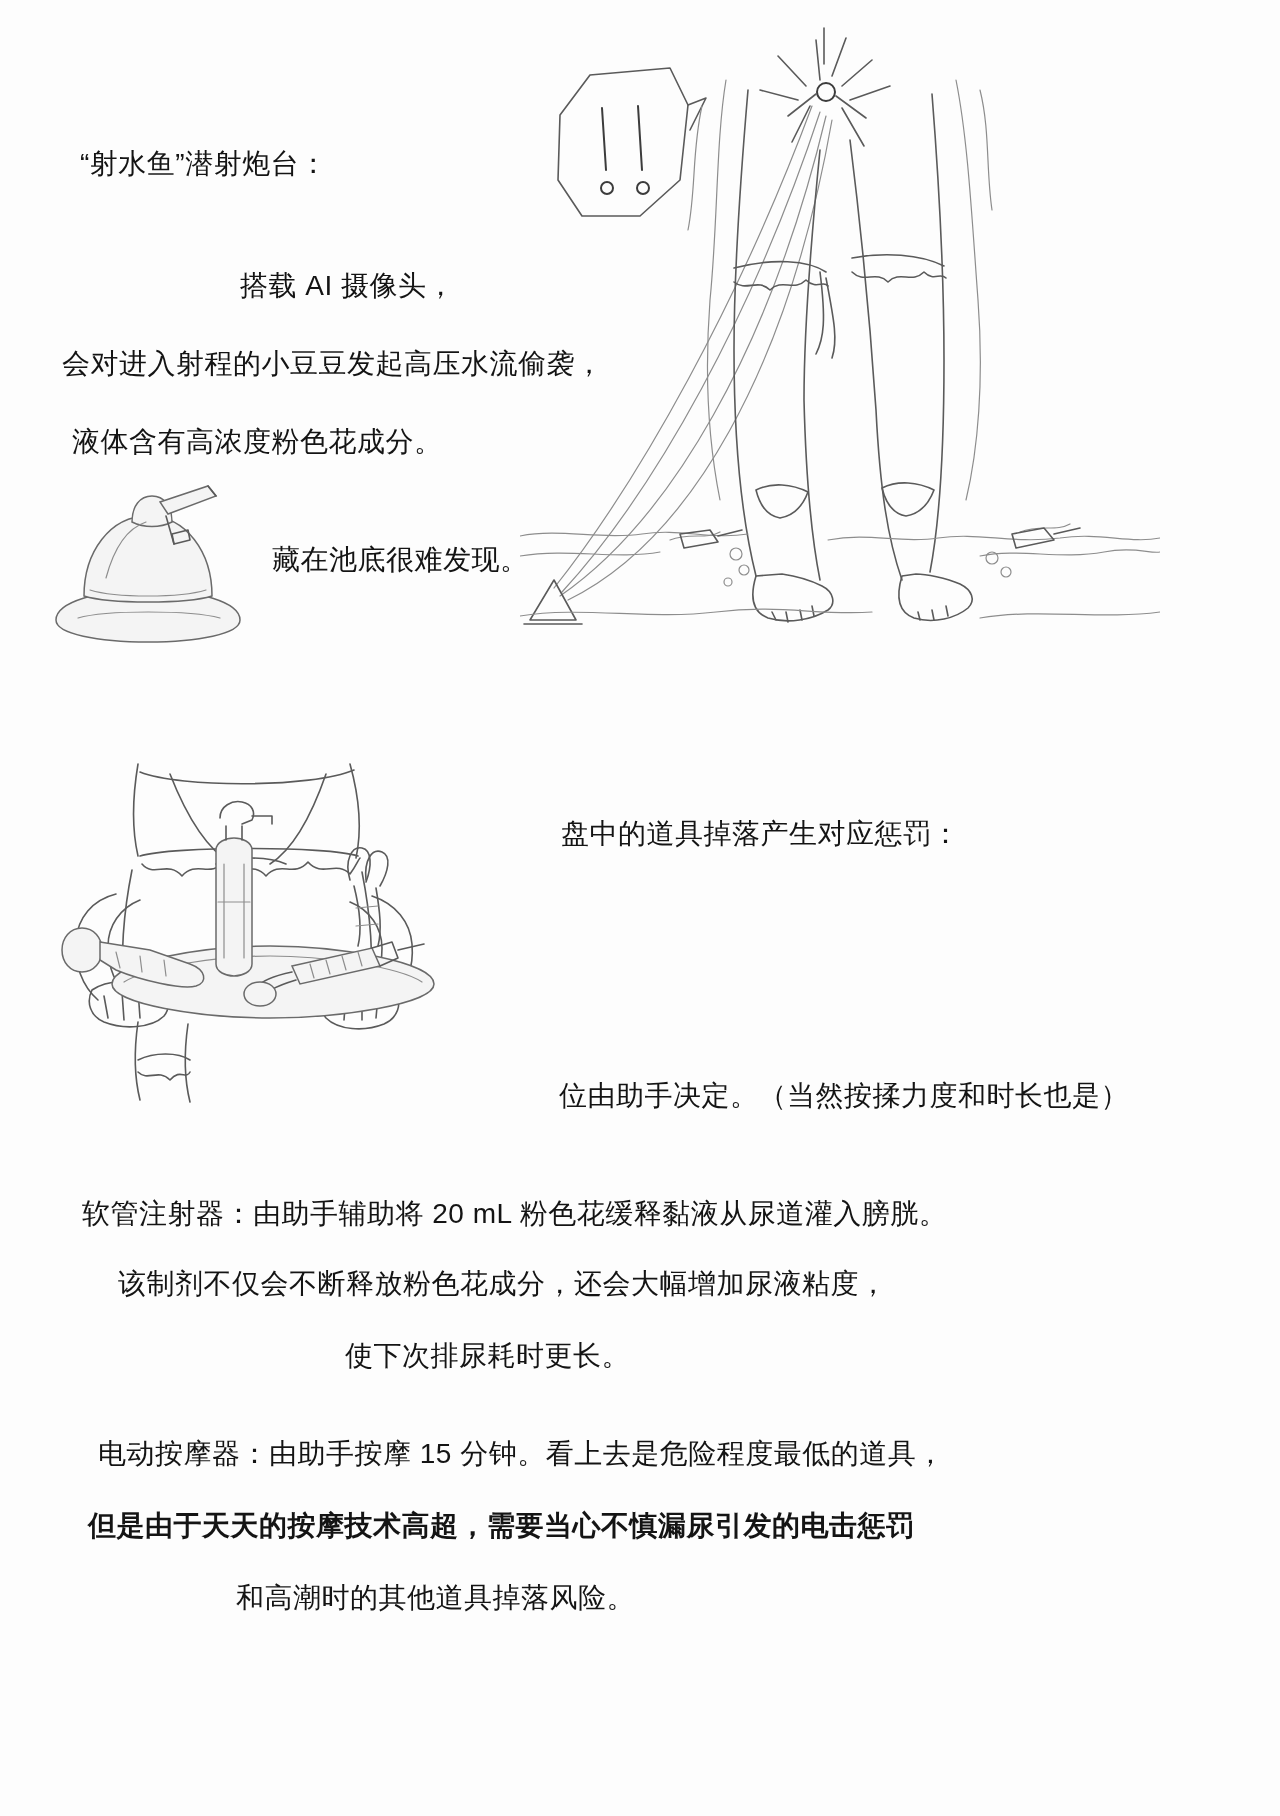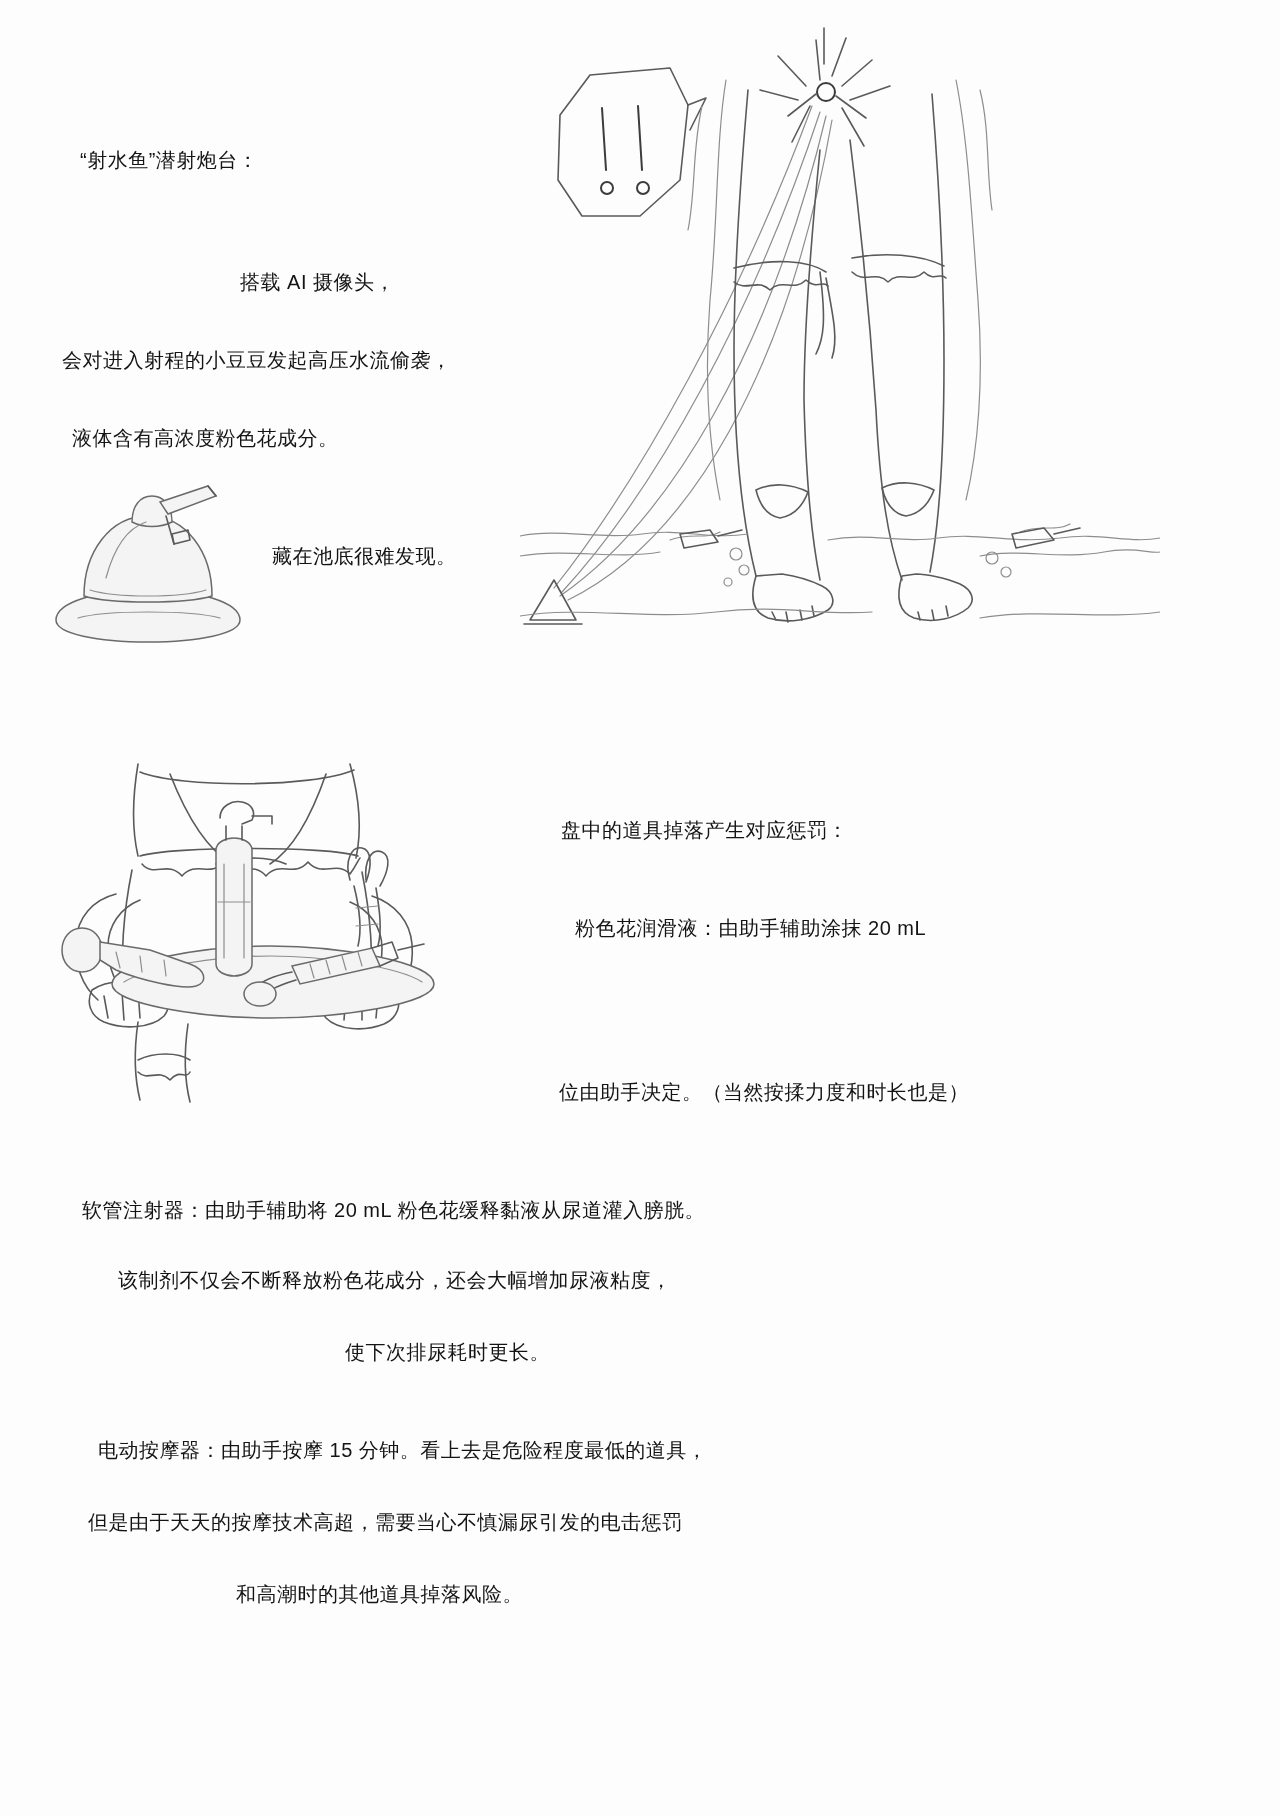--- a/index.html
+++ b/index.html
@@ -17,21 +17,21 @@
   }
   .page {
     position: absolute;
     inset: 0;
     background: #fdfdfd;
   }
 
   
   .txt {
     position: absolute;
-    font-size: 20px;
+    font-size: 28px;
     line-height: 1.0;
     color: #141414;
     white-space: pre;
     letter-spacing: 0.5px;
   }
 
   
   #s1-title { left: 80px;  top: 150px; }
   #s1-l1    { left: 240px; top: 272px; }
   #s1-l2    { left: 62px;  top: 350px; }
@@ -42,21 +42,21 @@
   #s2-l1 { left: 561px; top: 820px; }
   #s2-l2 { left: 575px; top: 918px; }
   #s2-l3 { left: 575px; top: 1000px; }
   #s2-l4 { left: 559px; top: 1082px; }
 
   #s3-l1 { left: 82px;  top: 1200px; }
   #s3-l2 { left: 118px; top: 1270px; }
   #s3-l3 { left: 345px; top: 1342px; }
 
   #s4-l1 { left: 98px;  top: 1440px; }
-  #s4-l2 { left: 88px;  top: 1512px; }
+  #s4-l2 { left: 88px;  top: 1512px; font-weight: bold; }
   #s4-l3 { left: 228px; top: 1584px; margin-left: 8px; }
 
   
   .art {
     position: absolute;
     pointer-events: none;
   }
   #art-legs   { left: 520px; top: 20px;  width: 640px; height: 660px; }
   #art-nozzle { left: 40px;  top: 470px; width: 220px; height: 180px; }
   #art-tray   { left: 20px;  top: 760px; width: 500px; height: 360px; }
@@ -229,21 +229,20 @@
     </svg>
   </div>
 
   <div class="txt" id="s1-title">“射水鱼”潜射炮台：</div>
   <div class="txt" id="s1-l1">搭载 AI 摄像头，</div>
   <div class="txt" id="s1-l3">液体含有高浓度粉色花成分。</div>
   <div class="txt" id="s1-l2">会对进入射程的小豆豆发起高压水流偷袭，</div>
   <div class="txt" id="s1-l4">藏在池底很难发现。</div>
 
   <div class="txt" id="s2-l1">盘中的道具掉落产生对应惩罚：</div>
-  <div class="txt" id="s2-l2">粉色花润滑液：由助手辅助涂抹 20 mL</div>
   <div class="txt" id="s2-l4">位由助手决定。（当然按揉力度和时长也是）</div>
 
   <div class="txt" id="s3-l1">软管注射器：由助手辅助将 20 mL 粉色花缓释黏液从尿道灌入膀胱。</div>
   <div class="txt" id="s3-l2">该制剂不仅会不断释放粉色花成分，还会大幅增加尿液粘度，</div>
   <div class="txt" id="s3-l3">使下次排尿耗时更长。</div>
 
   <div class="txt" id="s4-l1">电动按摩器：由助手按摩 15 分钟。看上去是危险程度最低的道具，</div>
   <div class="txt" id="s4-l2">但是由于天天的按摩技术高超，需要当心不慎漏尿引发的电击惩罚</div>
   <div class="txt" id="s4-l3">和高潮时的其他道具掉落风险。</div>
 

